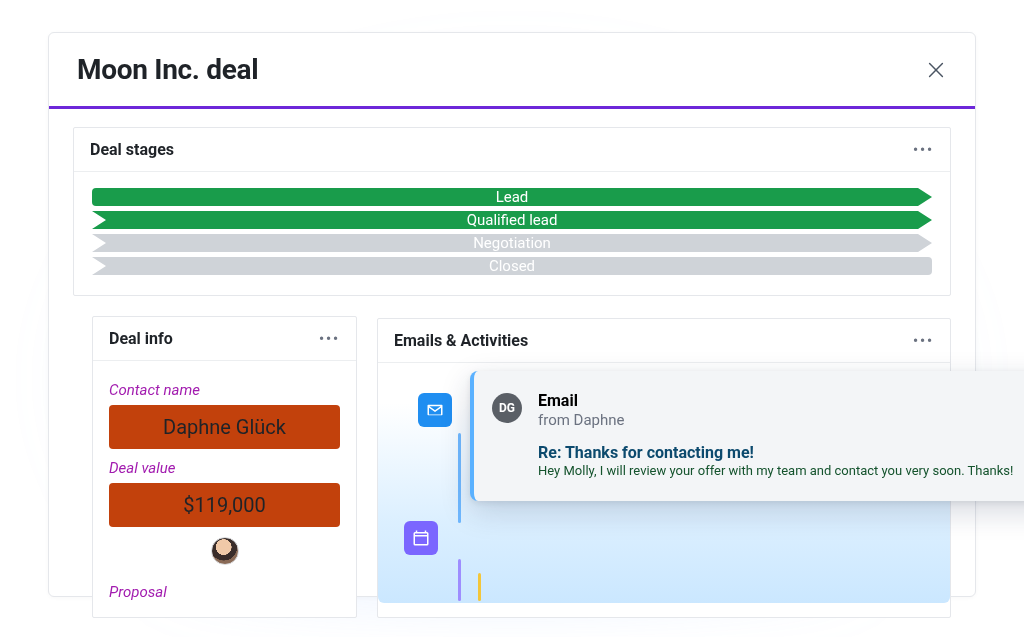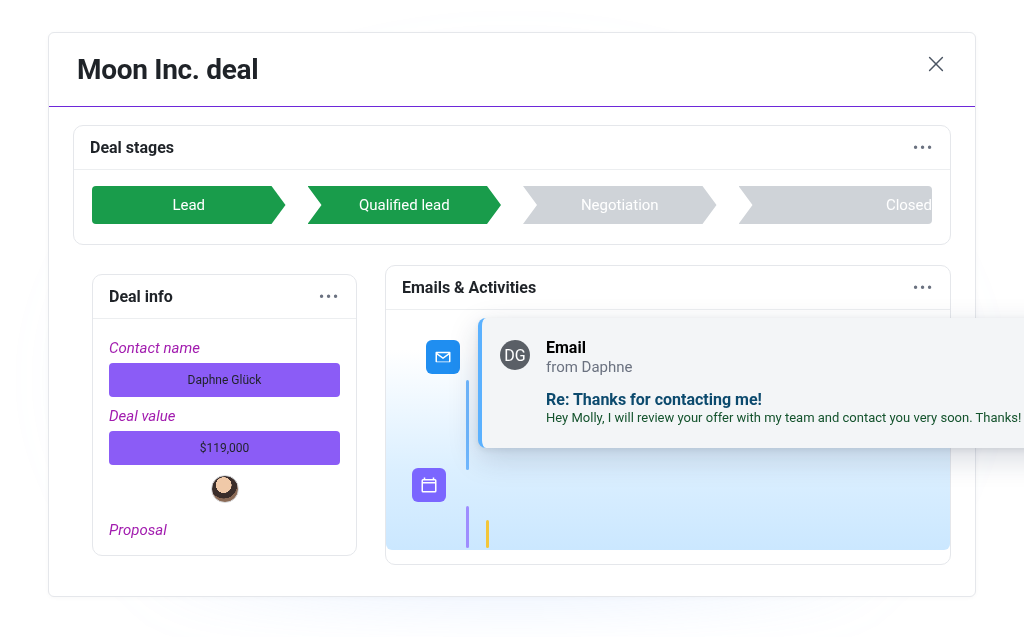--- a/index.html
+++ b/index.html
@@ -24,44 +24,44 @@
     width: 100%;
     background: #fff;
     border: 1px solid #e5e7eb;
     border-radius: 6px;
     height: 565px;
     box-shadow: 0 1px 4px rgba(0,0,0,0.03);
     overflow: visible;
   }
   .panel-header {
     display: flex;
-    align-items: flex-start;
+    align-items: center;
     justify-content: space-between;
     padding: 20px 28px 20px 28px;
-    border-bottom: 1px solid #6d28d9;
+    border-bottom: 3px solid #6d28d9;
   }
   .panel-title {
     font-size: 28px;
     font-weight: 700;
     color: #1f2328;
     letter-spacing: -0.3px;
   }
   .close-x {
     width: 22px; height: 22px;
     color: #4b5563;
     cursor: pointer;
   }
   .panel-body {
     padding: 18px 24px;
   }
 
   .card {
     background: #fff;
     border: 1px solid #e5e7eb;
-    border-radius: 10px;
+    border-radius: 2px;
   }
   .card-header {
     display: flex;
     align-items: center;
     justify-content: space-between;
     padding: 12px 16px;
     border-bottom: 1px solid #eceef0;
   }
   .card-title {
     font-size: 16px;
@@ -73,54 +73,55 @@
     letter-spacing: 2px;
     font-weight: 700;
     cursor: pointer;
     font-size: 14px;
   }
 
   
   .stages-card { width: 100%; margin-bottom: 20px; }
   .stages-row {
     display: flex;
-    gap: 22px;
+    gap: 5px;
     padding: 16px 18px 20px 18px;
+    flex-direction: column;
   }
   .stage {
     position: relative;
     flex: 1;
     height: 38px;
     display: flex;
     align-items: center;
     justify-content: center;
     font-size: 15px;
     color: #fff;
     cursor: pointer;
   }
   .stage.active { background: #199c4b; }
   .stage.inactive { background: #cfd3d8; color: #fff; }
   
   .stage { clip-path: polygon(0 0, calc(100% - 14px) 0, 100% 50%, calc(100% - 14px) 100%, 0 100%, 14px 50%); }
   .stage.first { clip-path: polygon(0 0, calc(100% - 14px) 0, 100% 50%, calc(100% - 14px) 100%, 0 100%); border-top-left-radius: 4px; border-bottom-left-radius: 4px; }
-  .stage.last { clip-path: polygon(0 0, 100% 0, 100% 100%, 0 100%, 14px 50%); border-top-right-radius: 4px; border-bottom-right-radius: 4px; justify-content: flex-end; }
-
-  
-  .cols { display: flex; gap: 28px; align-items: center; position: relative; padding-left: 19px; }
+  .stage.last { clip-path: polygon(0 0, 100% 0, 100% 100%, 0 100%, 14px 50%); border-top-right-radius: 4px; border-bottom-right-radius: 4px; }
+
+  
+  .cols { display: flex; gap: 20px; align-items: flex-end; position: relative; padding-left: 19px; }
   .deal-info { width: 265px; }
   .activities { flex: 1; min-height: 300px; position: relative; }
 
   .info-body { padding: 10px 16px 16px 16px; }
   .field-label { font-size: 15px; color: #a21caf; margin-top: 10px; font-style: italic; }
   .field-value {
     margin-top: 6px;
-    background: #8b5cf6;
+    background: #c2410c;
     border-radius: 4px;
     padding: 10px 14px;
-    font-size: 12px;
+    font-size: 20px;
     color: #1f2328;
     text-align: center;
   }
   .owner-avatar {
     width: 28px; height: 28px; border-radius: 50%;
     background: radial-gradient(circle at 45% 35%, #f0c9a8 0 35%, #3a2d2a 36% 60%, #8a6a56 61% 100%);
     margin: 10px auto 0 auto;
     border: 1px solid #d8dadd;
   }
 
@@ -159,21 +160,21 @@
     padding: 20px 24px 20px 18px;
     box-shadow: 0 10px 30px rgba(20,40,80,0.18), 0 2px 6px rgba(0,0,0,0.08);
     border-left: 4px solid #5ab1ff;
     z-index: 5;
     display: flex;
     gap: 16px;
   }
   .dg-avatar {
     width: 30px; height: 30px; border-radius: 50%;
     background: #5a5f66;
-    color: #fff; font-size: 16px; font-weight: 400;
+    color: #fff; font-size: 12px; font-weight: 700;
     display:flex; align-items:center; justify-content:center;
     flex-shrink: 0;
     margin-top: 2px;
   }
   .email-content { flex: 1; }
   .email-type { font-size: 16px; font-weight: 700; color: #000000; }
   .email-from { font-size: 15px; color: #6b7280; margin-top: 1px; }
   .email-subject { font-size: 16px; font-weight: 700; color: #0c4a6e; margin-top: 14px; }
   .email-body { font-size: 13px; color: #14532d; line-height: 1.45; }
 

